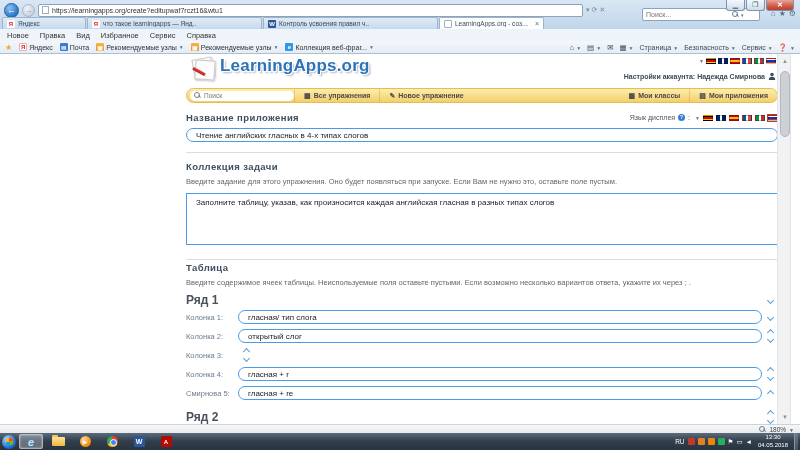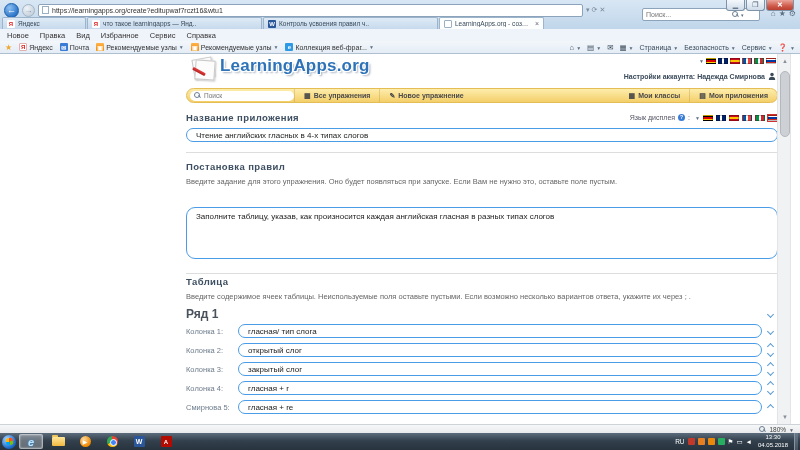--- a/index.html
+++ b/index.html
@@ -83,21 +83,21 @@
 
 .form{position:absolute;left:0;top:52px;width:100%}
 .sec-row{display:flex;align-items:center;justify-content:space-between;margin-top:6px}
 h2.sec{font-size:9.5px;font-weight:bold;color:#3d4f61;letter-spacing:.4px}
 .lang-row{display:flex;align-items:center;gap:3px;font-size:7px;color:#556}
 .info-i{display:inline-block;width:7px;height:7px;border-radius:50%;background:#3a7bd5;color:#fff;font-size:5px;line-height:7px;text-align:center;font-weight:bold}
 .pill{width:100%;height:14px;border:1.5px solid #4a9ce8;border-radius:9px;font-size:8px;color:#222;padding:0 9px;outline:none;background:#fff;font-family:"Liberation Sans",sans-serif}
 .inp1{margin-top:5px}
 hr.div{border:none;border-top:1px solid #ddd;margin:10px 0 0}
 p.desc{font-size:7.5px;color:#666;margin-top:5px;line-height:1.35;max-width:560px}
-.tarea{margin-top:20px;width:100%;height:52px;border:1.5px solid #4a9ce8;border-radius:9px;font-size:8px;color:#222;padding:4px 9px;resize:none;outline:none;font-family:"Liberation Sans",sans-serif}
+.tarea{margin-top:6px;width:100%;height:52px;border:1.5px solid #4a9ce8;border-radius:0;font-size:8px;color:#222;padding:4px 9px;resize:none;outline:none;font-family:"Liberation Sans",sans-serif}
 .rowhead{display:flex;align-items:center;margin-top:7px;height:10px}
 .rowhead .rl{font-size:12px;font-weight:bold;color:#49525c}
 .colrow{display:flex;align-items:center;margin-top:5px;height:14px}
 .collabel{width:52px;flex:0 0 auto;font-size:7.5px;color:#6d7c8c}
 .colrow .pill{flex:1;width:auto}
 .chvslot{width:16px;flex:0 0 auto;display:flex;flex-direction:column;align-items:center;justify-content:center;gap:2px}
 .cv{display:inline-block;width:5px;height:5px;border-right:1.3px solid #5b9bd5;border-bottom:1.3px solid #5b9bd5}
 .cv.dn{transform:rotate(45deg)}
 .cv.up{transform:rotate(-135deg)}
 
@@ -301,21 +301,21 @@
             <span class="flag f-gb"></span>
             <span class="flag f-es"></span>
             <span class="flag f-fr"></span>
             <span class="flag f-it"></span>
             <span class="flag f-ru sel"></span>
           </div>
         </div>
         <input class="pill inp1" value="Чтение английских гласных в 4-х типах слогов" style="">
 
         <hr class="div">
-        <h2 class="sec" style="margin-top:8px">Постановка правил</h2>
+        <h2 class="sec" style="margin-top:8px">Коллекция задачи</h2>
         <p class="desc">Введите задание для этого упражнения. Оно будет появляться при запуске. Если Вам не нужно это, оставьте поле пустым.</p>
         <textarea class="tarea" style="">Заполните таблицу, указав, как произносится каждая английская гласная в разных типах слогов</textarea>
 
         <hr class="div">
         <h2 class="sec" style="margin-top:2px">Таблица</h2>
         <p class="desc">Введите содержимое ячеек таблицы. Неиспользуемые поля оставьте пустыми. Если возможно несколько вариантов ответа, укажите их через ; .</p>
 
         <div class="rowhead">
           <span class="rl">Ряд 1</span>
           <span style="flex:1"></span>
@@ -333,21 +333,20 @@
         <div class="colrow">
           <span class="collabel">Колонка 2:</span>
           <input class="pill" value="открытый слог" style="">
           <span class="chvslot">
               <span class="cv up"></span>
               <span class="cv dn"></span>
             </span>
         </div>
         <div class="colrow">
           <span class="collabel">Колонка 3:</span>
-          <input class="pill" value="закрытый слог" style="">
           <span class="chvslot">
               <span class="cv up"></span>
               <span class="cv dn"></span>
             </span>
         </div>
         <div class="colrow">
           <span class="collabel">Колонка 4:</span>
           <input class="pill" value="гласная + r" style="">
           <span class="chvslot">
               <span class="cv up"></span>

